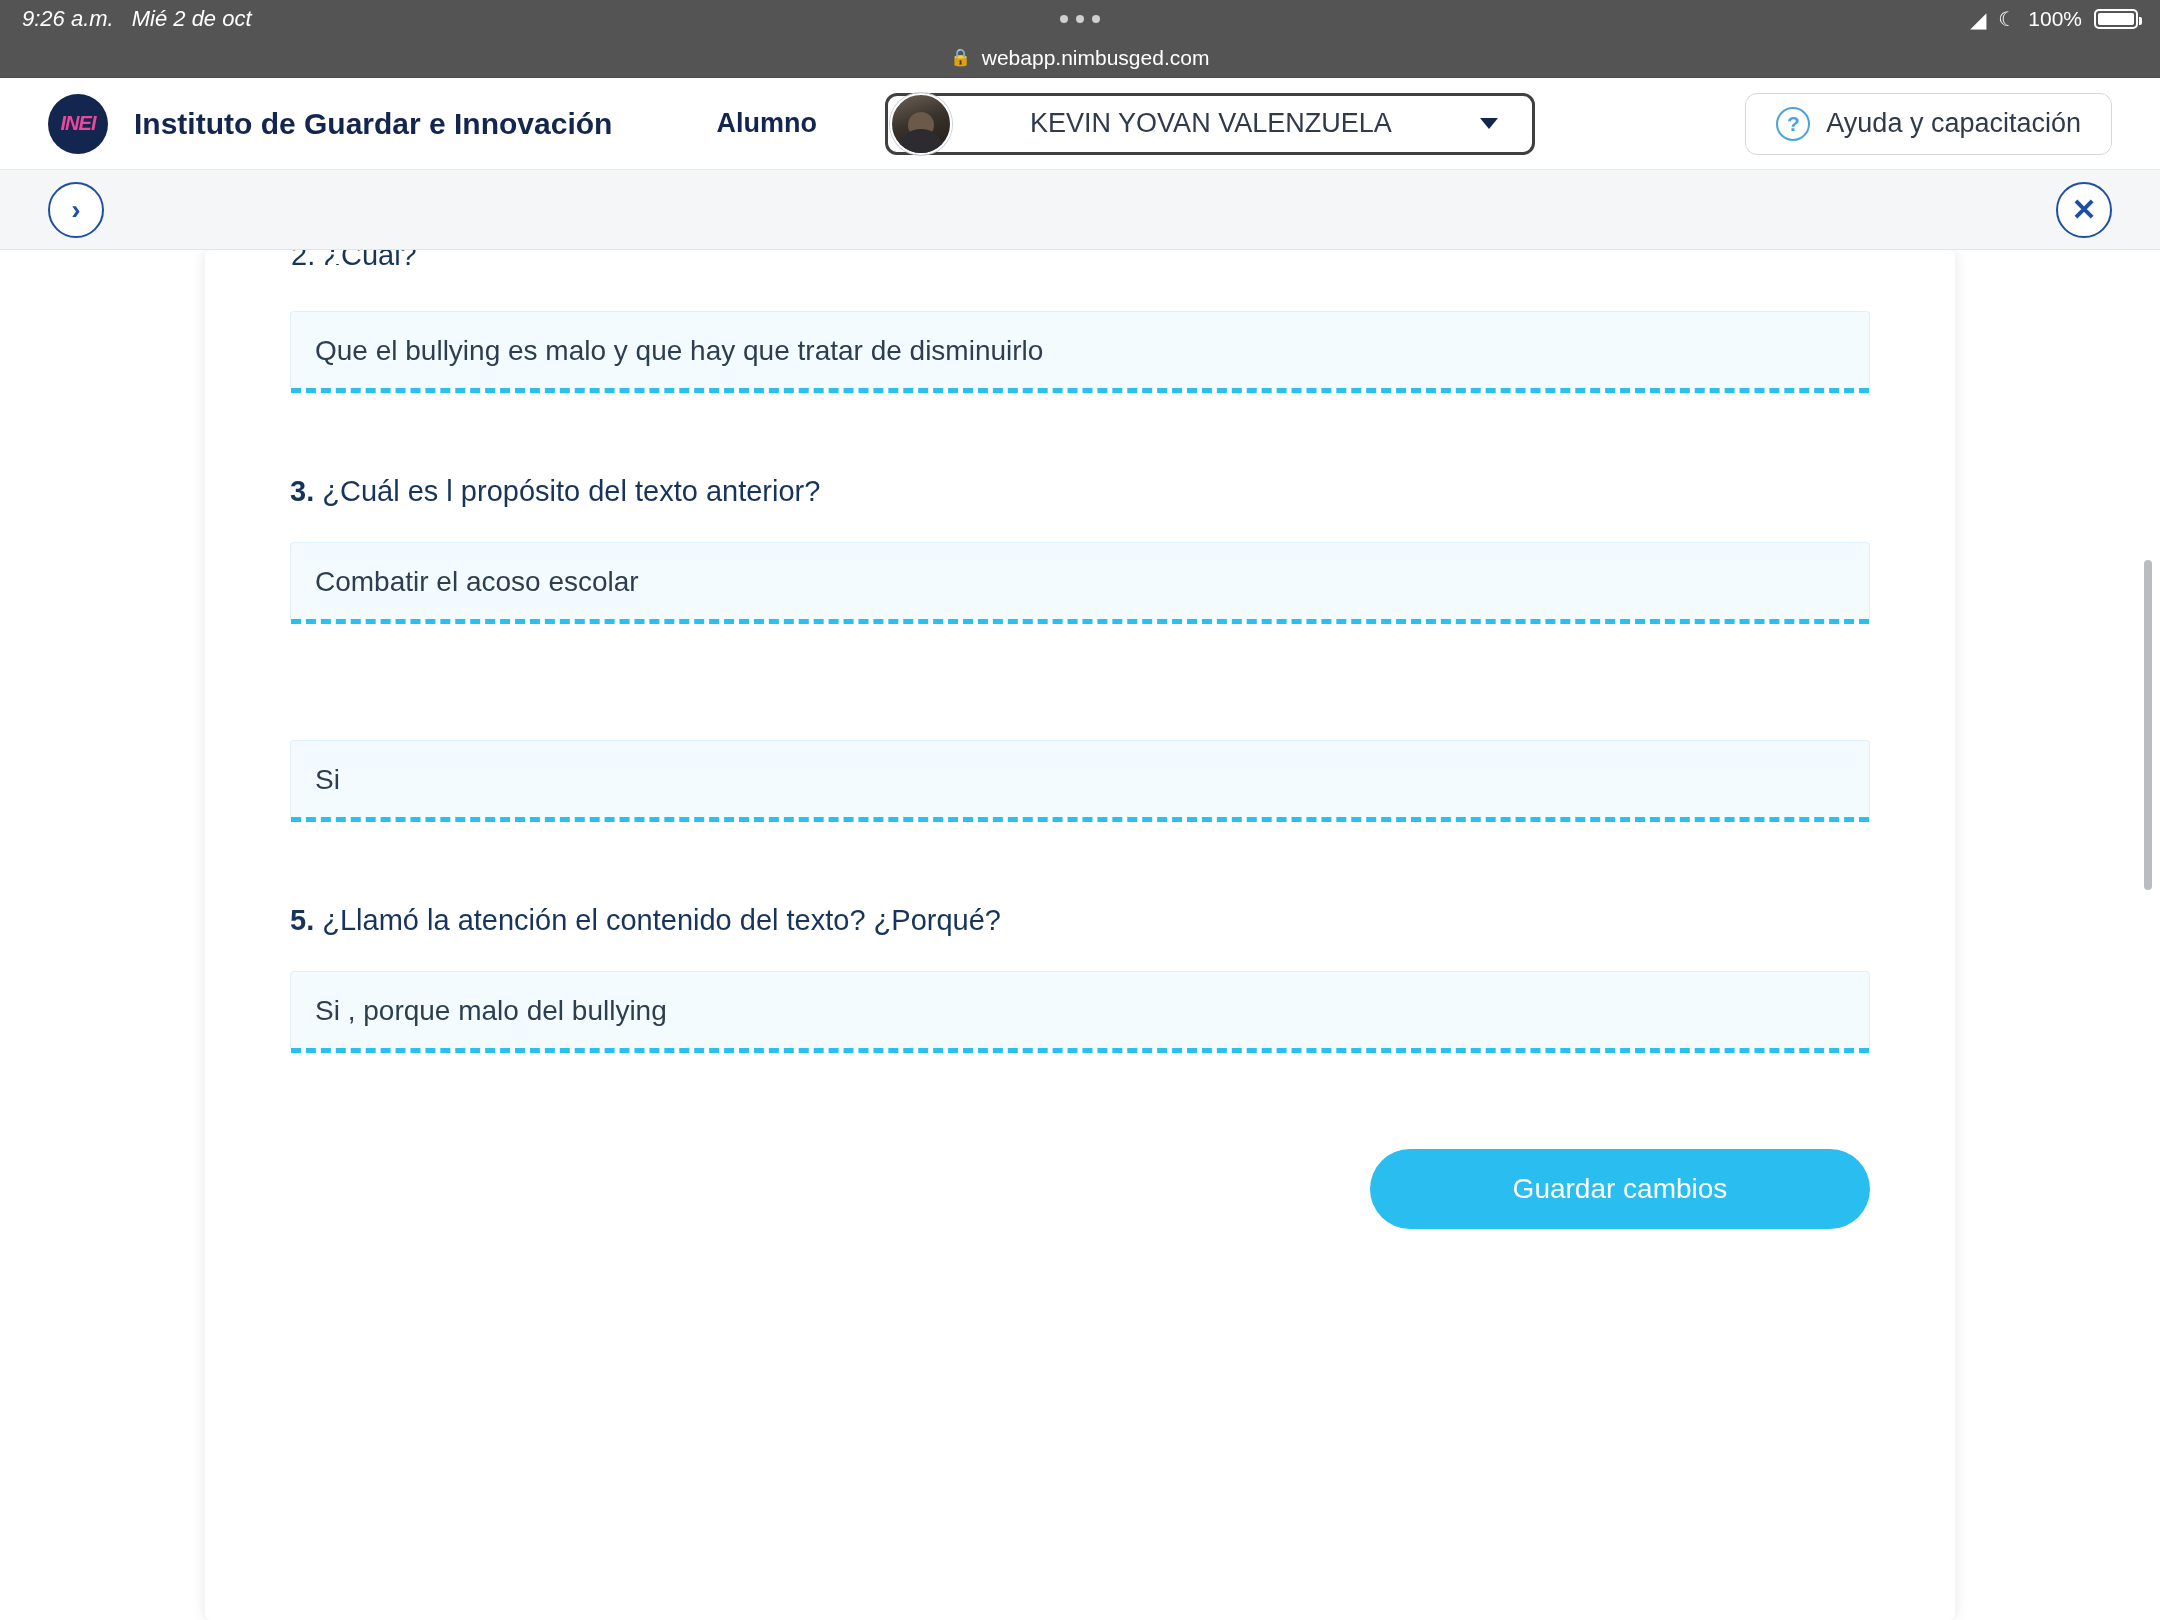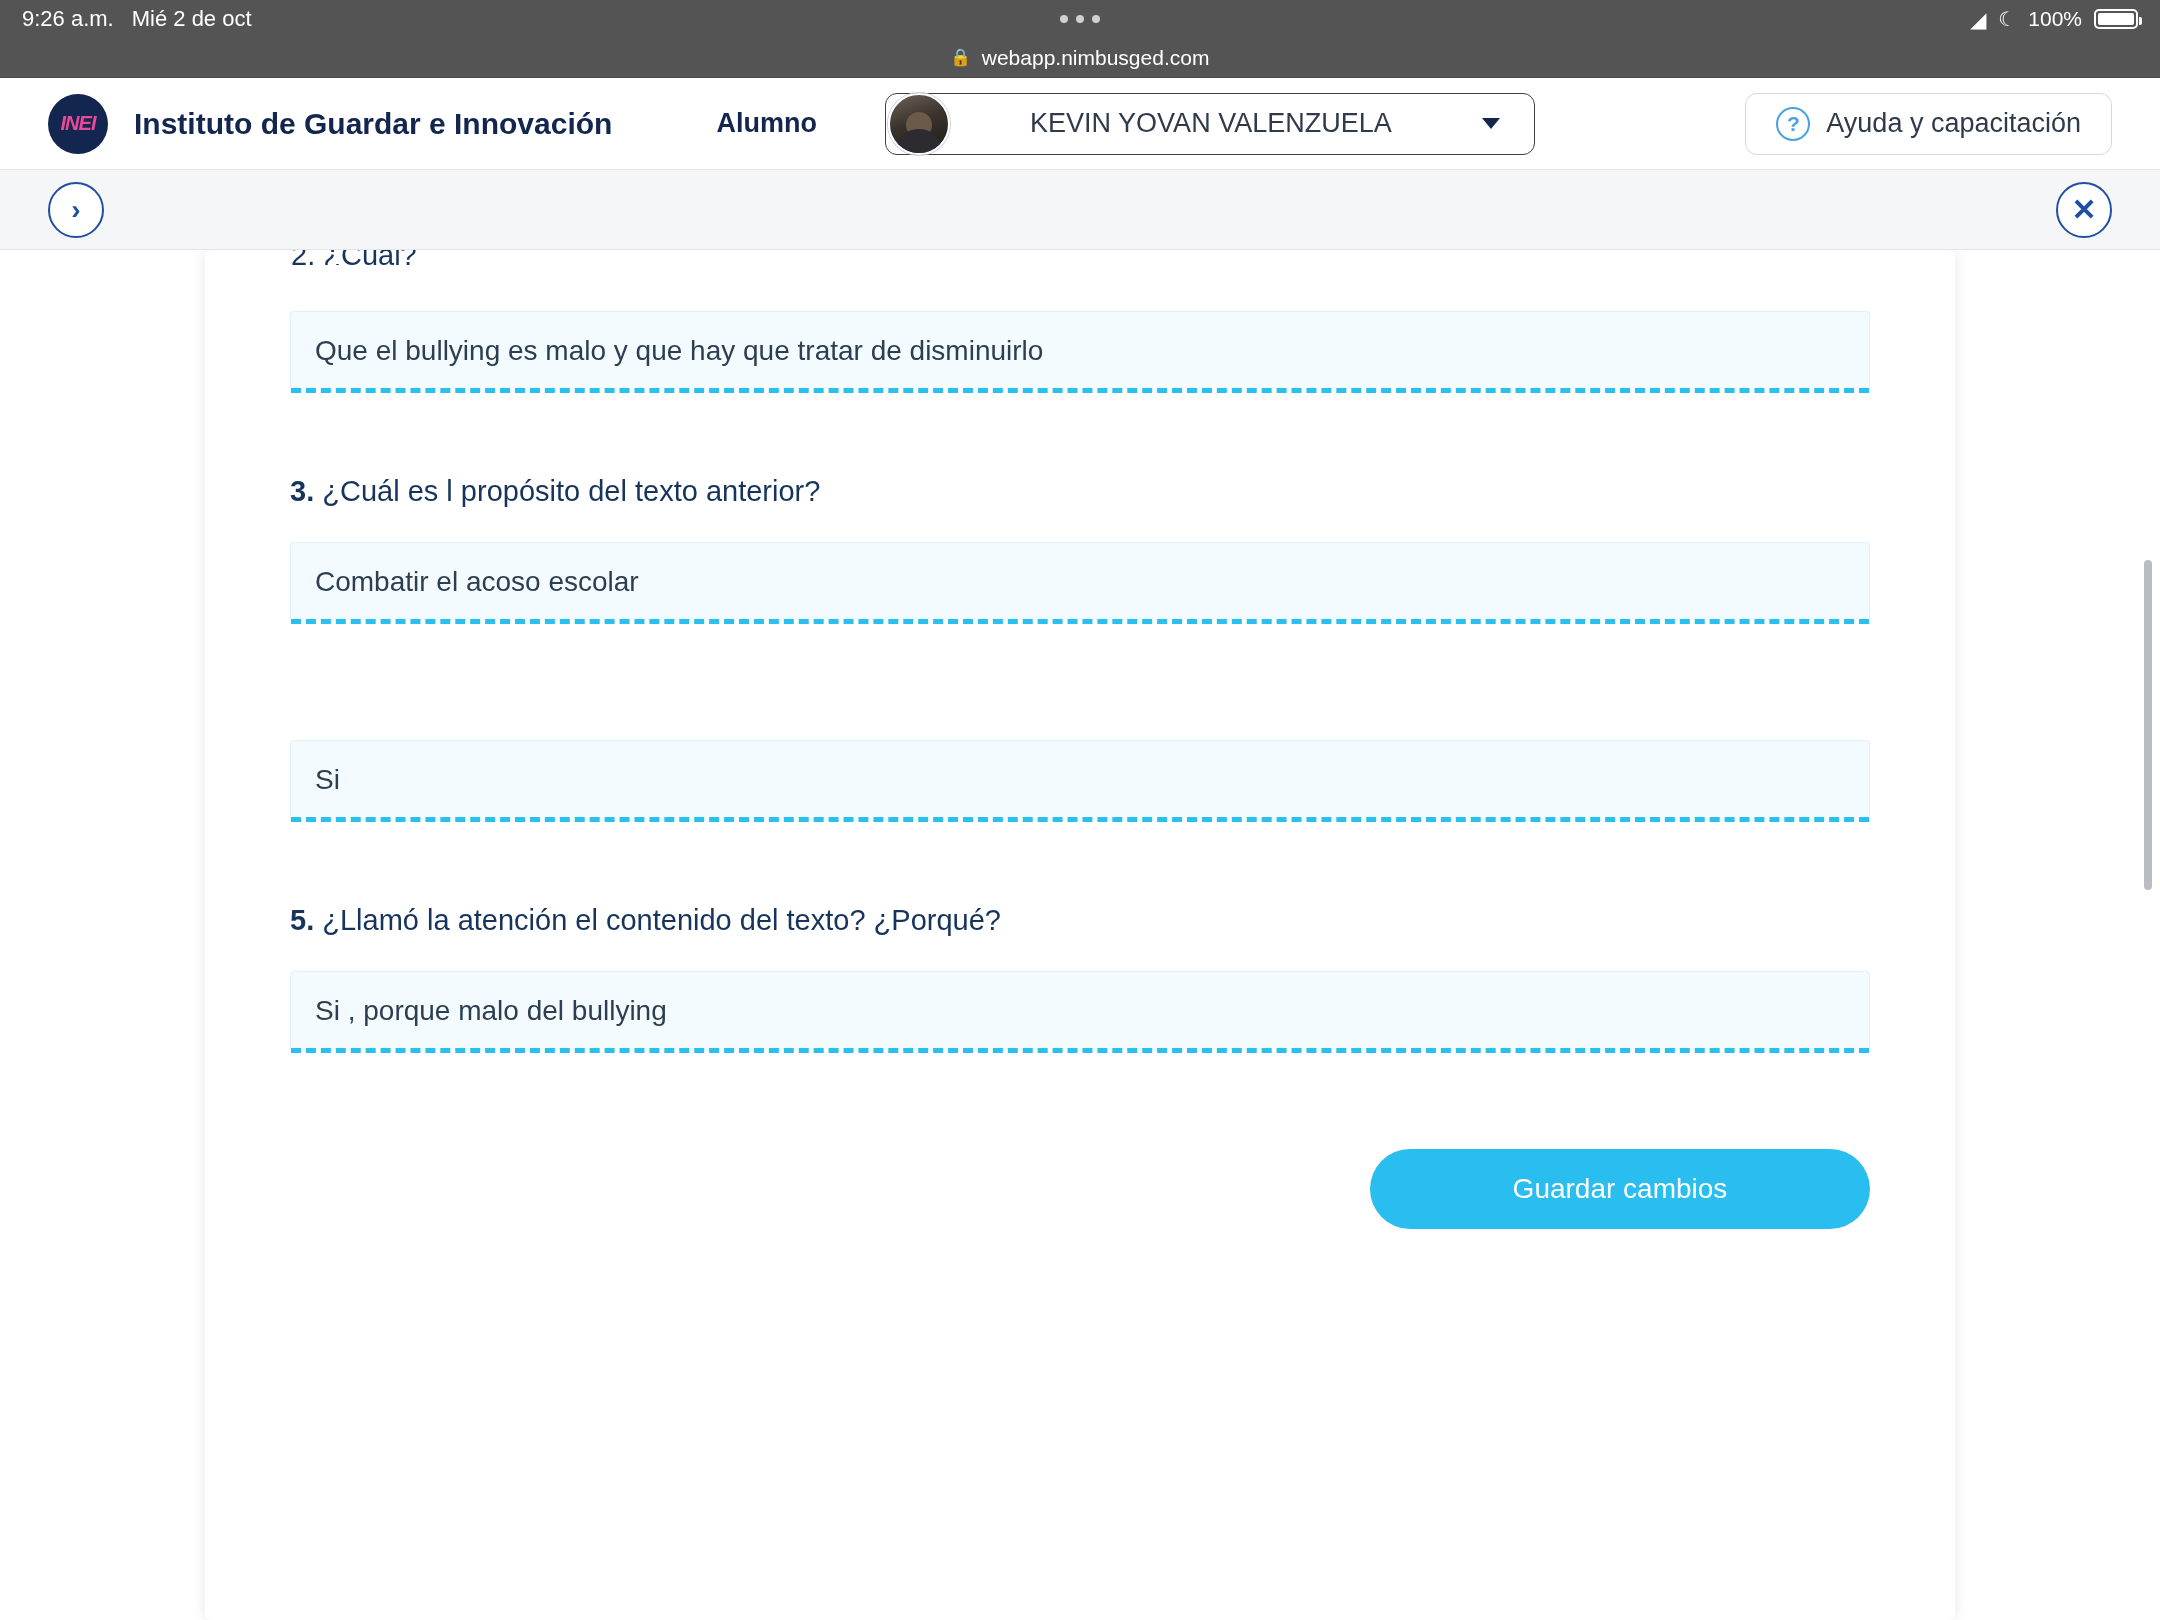--- a/index.html
+++ b/index.html
@@ -15,21 +15,21 @@
   .status-bar {
     position: relative;
     height: 38px;
     background: #545454;
     color: #ffffff;
     display: flex;
     align-items: center;
     padding: 0 22px;
     font-size: 22px;
   }
-  .status-left { display: flex; align-items: baseline; gap: 18px; white-space: nowrap; }
+  .status-left { display: flex; align-items: baseline; gap: 18px; white-space: nowrap; font-style: italic; }
   .status-time { font-size: 22px; }
   .status-date { font-size: 22px; }
   .status-dots {
     position: absolute; left: 50%; top: 50%;
     transform: translate(-50%, -50%);
     display: flex; gap: 8px;
   }
   .status-dots i { width: 8px; height: 8px; border-radius: 50%; background: #cfcfcf; display:block; }
   .status-right {
     margin-left: auto;
@@ -83,21 +83,21 @@
     white-space: nowrap;
   }
   .role-label {
     font-size: 27px; font-weight: bold; color: #13264f;
     margin-left: 78px; white-space: nowrap;
   }
   .user-chip {
     margin-left: 42px;
     height: 62px;
     min-width: 650px;
-    border: 1px solid #404040;
+    border: 3px solid #404040;
     border-radius: 12px;
     display: flex; align-items: center;
     padding-right: 34px;
     background: #ffffff;
   }
   .avatar {
     width: 62px; height: 62px; border-radius: 50%;
     background: linear-gradient(160deg,#6d6257 0%,#3a332c 45%,#1d1a16 100%);
     border: 2px solid #ffffff;
     box-shadow: 0 0 0 1px #c9ced6;

